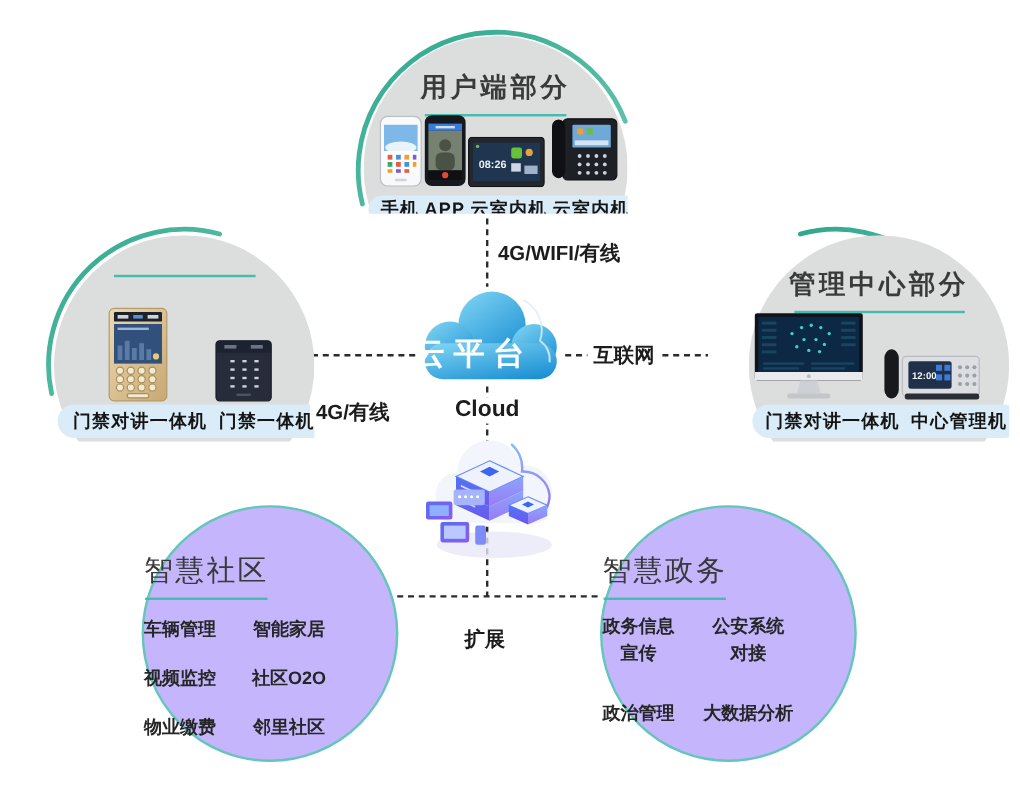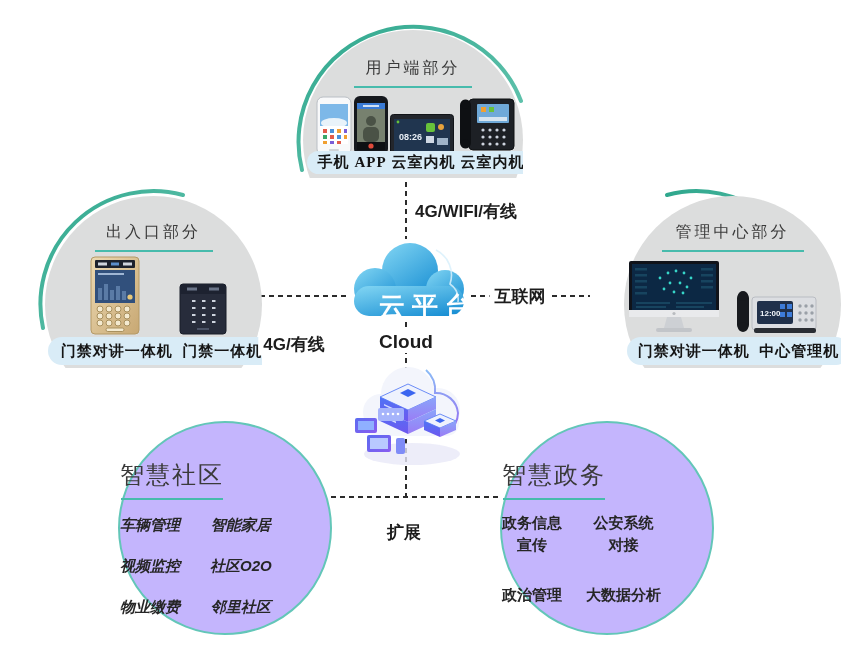--- a/index.html
+++ b/index.html
@@ -5,42 +5,42 @@
   html,body{margin:0;padding:0;background:#ffffff;}
   body{font-family:"Liberation Sans","DejaVu Sans",sans-serif;}
   .canvas{position:relative;width:850px;height:660px;background:#fff;overflow:hidden;}
   .abs{position:absolute;}
   
   .lines-layer{left:0;top:0;z-index:1;}
   
   .dome{overflow:hidden;z-index:2;}
   .dome-circle{position:absolute;left:0;top:0;border-radius:50%;background:#dcdddd;}
   .dome-title{position:absolute;width:100%;text-align:center;color:#3a3a3a;
-    font-size:16px;font-weight:400;letter-spacing:3px;}
+    font-size:22px;font-weight:700;letter-spacing:3px;}
   .title-underline{height:2px;background:#47bbac;margin:7px auto 0;}
   .pill{position:absolute;background:#d9ecf7;border-radius:14px;display:flex;
     align-items:center;justify-content:space-around;z-index:3;}
   .pill span{font-size:15px;font-weight:700;color:#151515;letter-spacing:1px;white-space:nowrap;}
   
   .cloud-wrap{z-index:3;}
-  .cloud-text{position:absolute;left:0;bottom:0;width:100%;text-align:right;
+  .cloud-text{position:absolute;left:0;bottom:12px;width:100%;text-align:left;
     color:#ffffff;font-size:26px;font-weight:700;letter-spacing:7px;text-indent:7px;}
   
   .line-label{z-index:4;font-weight:700;color:#1c1c1c;font-size:17px;white-space:nowrap;}
   .on-line{transform:translate(-50%,-50%);background:#fff;padding:0 5px;}
   .below-line{transform:translateX(-50%);}
   .cloud-caption{font-size:19px;}
   
   .exp-circle{border-radius:50%;background:#c4b5fd;border:2px solid #63c6b8;
     box-sizing:border-box;z-index:2;display:flex;flex-direction:column;align-items:flex-start;}
   .exp-title{margin-top:36px;color:#3a3a3a;font-size:24px;font-weight:500;letter-spacing:2px;text-align:center;}
   .exp-grid{display:grid;grid-template-columns:auto auto;margin-top:14px;}
   .exp-grid .cell{font-size:15px;font-weight:700;color:#262626;text-align:center;
     white-space:pre-line;line-height:1.45;}
-  .grid-community{column-gap:30px;row-gap:19px;font-style:italic;}
+  .grid-community{column-gap:30px;row-gap:19px;}
   .grid-government{column-gap:24px;row-gap:28px;margin-top:12px;}
   .iso-wrap{z-index:2;}
   svg{display:block;}
 </style>
 </head>
 <body>
 
 <div class="canvas">
 
   <svg class="abs lines-layer" width="850" height="660" viewBox="0 0 850 660">
@@ -128,32 +128,31 @@
         <circle cx="26" cy="41" r="1.6"></circle>
           <circle cx="33" cy="41" r="1.6"></circle>
           <circle cx="40" cy="41" r="1.6"></circle>
           <circle cx="47" cy="41" r="1.6"></circle>
         <circle cx="26" cy="48" r="1.6"></circle>
           <circle cx="33" cy="48" r="1.6"></circle>
           <circle cx="40" cy="48" r="1.6"></circle>
           <circle cx="47" cy="48" r="1.6"></circle>
       </g>
     </svg>
-    <div class="pill" style="left:4px;top:121px;width:212px;height:23px;padding:0 8px;font-family:Liberation Serif, serif;">
+    <div class="pill" style="left:4px;top:133px;width:212px;height:23px;padding:0 8px;">
       <span>手机</span>
       <span>APP</span>
       <span>云室内机</span>
       <span>云室内机</span>
     </div>
   </div>
 
   <div class="abs dome" style="left:45px;top:196px;width:217px;height:172px;">
     <div class="dome-circle" style="width:217px;height:217px;"></div>
     <div class="dome-title" style="top:26px;">
-      <span>出入口部分</span>
       <div class="title-underline" style="width:118px;"></div>
     </div>
     <svg class="abs" style="left:45px;top:60px;" width="50" height="79" viewBox="0 0 50 79">
       <defs>
         <linearGradient id="goldg" x1="0" y1="0" x2="1" y2="1">
           <stop offset="0" stop-color="#ecd9b2"></stop>
             <stop offset="1" stop-color="#c8a873"></stop>
         </linearGradient>
       </defs>
       <rect x="1" y="1" width="48" height="77" rx="4" fill="url(#goldg)" stroke="#b59a67"></rect>

